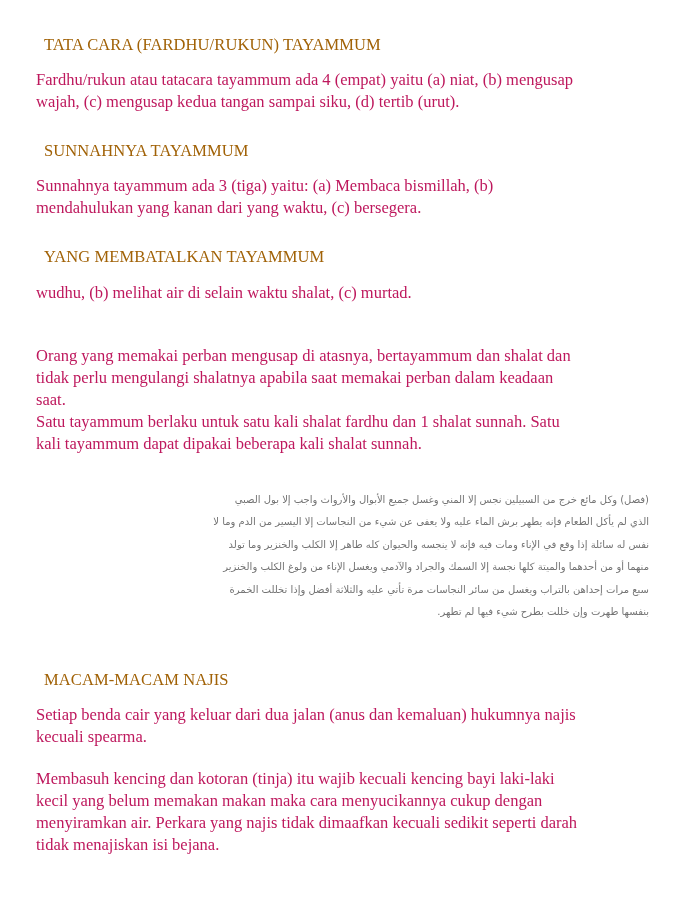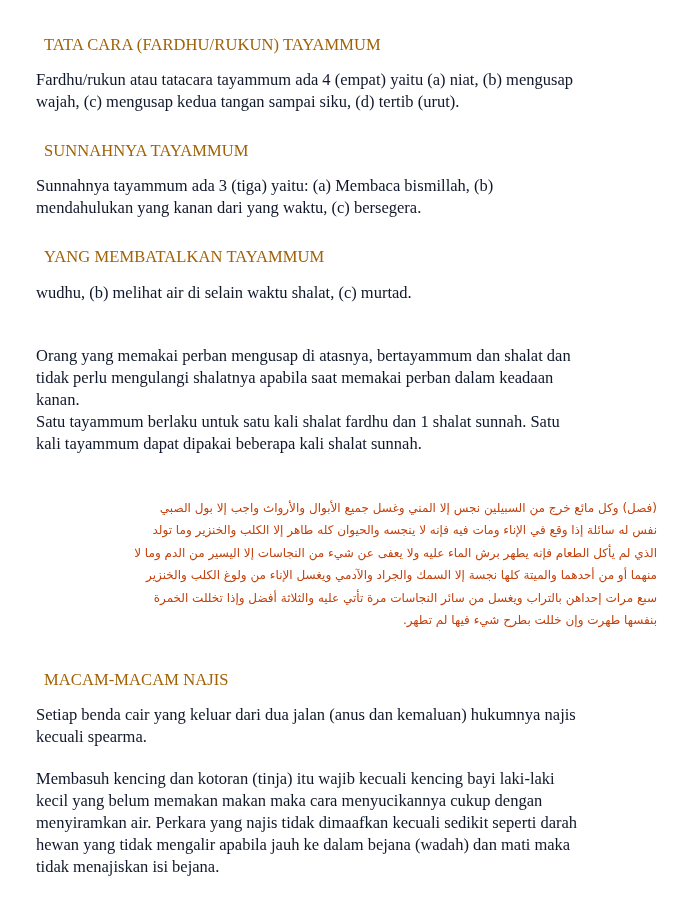--- a/index.html
+++ b/index.html
@@ -31,39 +31,39 @@
       white-space: nowrap;
       margin: 8px;
       font-weight: normal;
     }
     .para {
       position: absolute;
       left: 0;
       width: 620px;
       font-size: 16.5px;
       line-height: 22px;
-      color: #0f172a;
+      color: #be185d;
       margin: 0;
     }
     .para .line {
       display: block;
       white-space: nowrap;
     }
     .arabic {
       position: absolute;
       left: -1px;
       top: 489px;
       width: 614px;
       direction: rtl;
       text-align: right;
       font-family: "DejaVu Sans", sans-serif;
-      font-size: 12px;
+      font-size: 10px;
       line-height: 22.4px;
-      color: #c2410c;
-      margin: 8px;
+      color: #737373;
+      margin: 0;
     }
     .arabic .line {
       display: block;
       white-space: nowrap;
     }
   </style>
 </head>
 <body>
 
 <div class="page">
@@ -80,40 +80,39 @@
     <span class="line">mendahulukan yang kanan dari yang waktu, (c) bersegera.</span>
   </div>
 
   <h2 class="heading" style="top:239px;">YANG MEMBATALKAN TAYAMMUM</h2>
   <div class="para" style="top:282px;">
     <span class="line">wudhu, (b) melihat air di selain waktu shalat, (c) murtad.</span>
   </div>
   <div class="para" style="top:345px;">
     <span class="line">Orang yang memakai perban mengusap di atasnya, bertayammum dan shalat dan</span>
     <span class="line">tidak perlu mengulangi shalatnya apabila saat memakai perban dalam keadaan</span>
-    <span class="line">kanan.</span>
+    <span class="line">saat.</span>
     <span class="line">Satu tayammum berlaku untuk satu kali shalat fardhu dan 1 shalat sunnah. Satu</span>
     <span class="line">kali tayammum dapat dipakai beberapa kali shalat sunnah.</span>
   </div>
 
   <div class="arabic" lang="ar">
     <span class="line">(فصل) وكل مائع خرج من السبيلين نجس إلا المني وغسل جميع الأبوال والأرواث واجب إلا بول الصبي</span>
+    <span class="line">الذي لم يأكل الطعام فإنه يطهر برش الماء عليه ولا يعفى عن شيء من النجاسات إلا اليسير من الدم وما لا</span>
     <span class="line">نفس له سائلة إذا وقع في الإناء ومات فيه فإنه لا ينجسه والحيوان كله طاهر إلا الكلب والخنزير وما تولد</span>
-    <span class="line">الذي لم يأكل الطعام فإنه يطهر برش الماء عليه ولا يعفى عن شيء من النجاسات إلا اليسير من الدم وما لا</span>
     <span class="line">منهما أو من أحدهما والميتة كلها نجسة إلا السمك والجراد والآدمي ويغسل الإناء من ولوغ الكلب والخنزير</span>
     <span class="line">سبع مرات إحداهن بالتراب ويغسل من سائر النجاسات مرة تأتي عليه والثلاثة أفضل وإذا تخللت الخمرة</span>
     <span class="line">بنفسها طهرت وإن خللت بطرح شيء فيها لم تطهر.</span>
   </div>
 
   <h2 class="heading" style="top:662px;">MACAM-MACAM NAJIS</h2>
   <div class="para" style="top:704px;">
     <span class="line">Setiap benda cair yang keluar dari dua jalan (anus dan kemaluan) hukumnya najis</span>
     <span class="line">kecuali spearma.</span>
   </div>
   <div class="para" style="top:768px;">
     <span class="line">Membasuh kencing dan kotoran (tinja) itu wajib kecuali kencing bayi laki-laki</span>
     <span class="line">kecil yang belum memakan makan maka cara menyucikannya cukup dengan</span>
     <span class="line">menyiramkan air. Perkara yang najis tidak dimaafkan kecuali sedikit seperti darah</span>
-    <span class="line">hewan yang tidak mengalir apabila jauh ke dalam bejana (wadah) dan mati maka</span>
     <span class="line">tidak menajiskan isi bejana.</span>
   </div>
 
 </div>
 
 </body></html>

